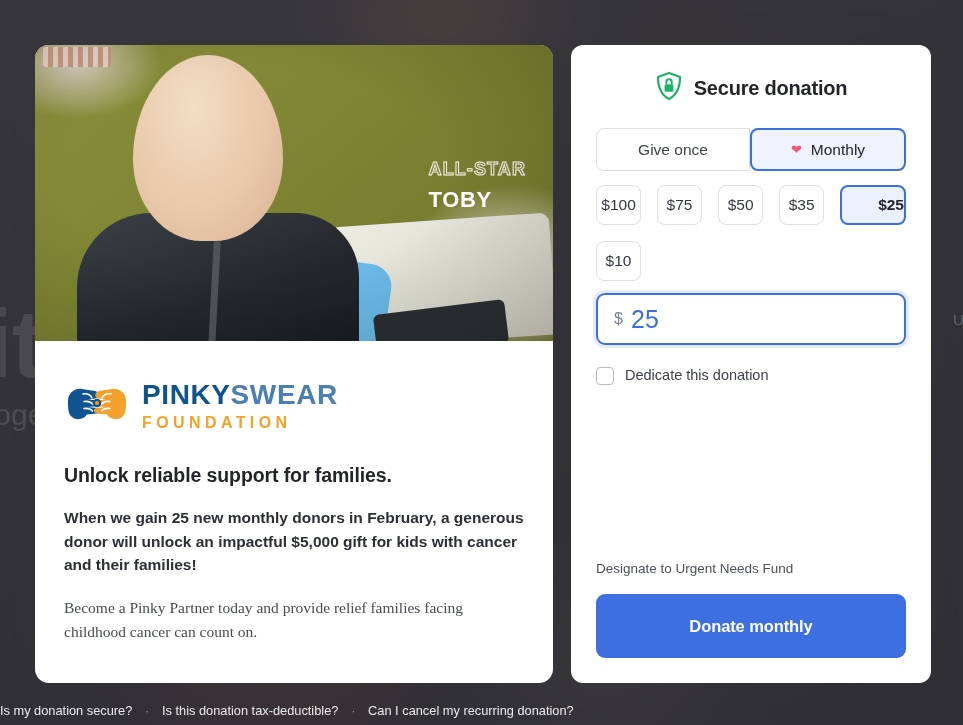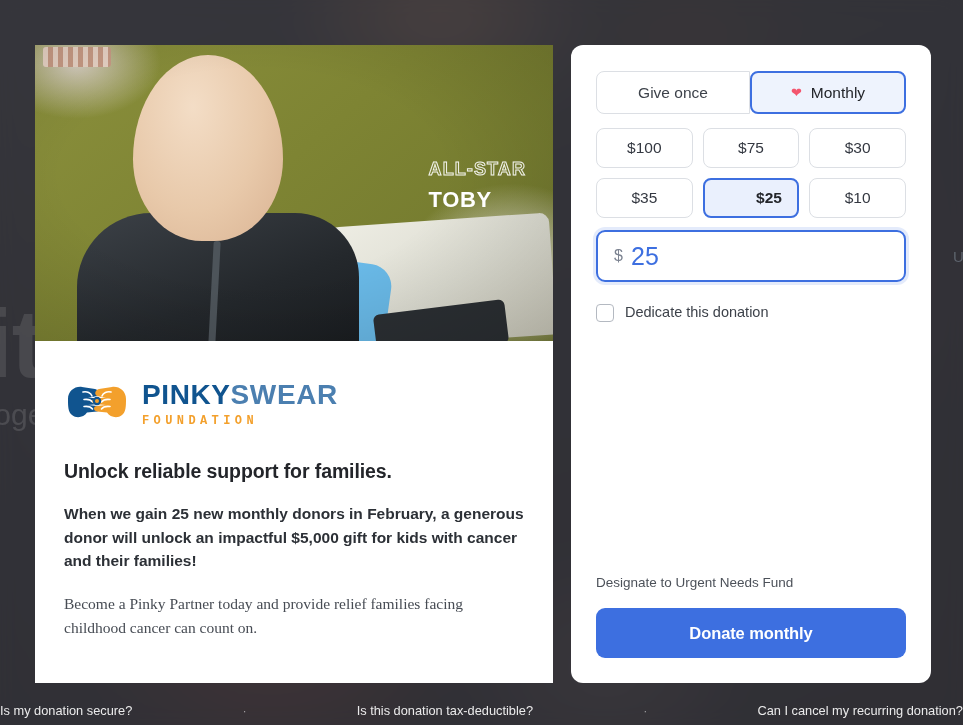--- a/index.html
+++ b/index.html
@@ -73,21 +73,21 @@
     left: 35px;
     display: flex;
     gap: 18px;
   }
 
   
   .story-card {
     width: 518px;
     height: 638px;
     background: #ffffff;
-    border-radius: 0;
+    border-radius: 14px;
     overflow: hidden;
     display: flex;
     flex-direction: column;
   }
 
   .hero {
     position: relative;
     width: 518px;
     height: 296px;
     overflow: hidden;
@@ -196,26 +196,25 @@
   .logo-mark { flex: 0 0 auto; }
   .logo-words { line-height: 1; }
   .logo-top {
     font-size: 28px;
     font-weight: 700;
     letter-spacing: 0.6px;
   }
   .logo-pinky { color: #10548f; }
   .logo-swear { color: #4b7fb0; }
   .logo-foundation {
-    font-size: 12px;
+    font-size: 16px;
     font-weight: 700;
     letter-spacing: 4.4px;
     color: #f3a02c;
     margin-top: 6px;
-    font-family: Liberation Mono, monospace;
   }
 
   .story-title {
     font-size: 19.5px;
     font-weight: 700;
     color: #23252a;
     margin-bottom: 19px;
     letter-spacing: -0.1px;
   }
   .story-lead {
@@ -284,22 +283,22 @@
     border-radius: 8px;
     font-weight: 400;
     color: #23252a;
     z-index: 2;
   }
   .heart { color: #f4556e; font-size: 13px; line-height: 1; }
 
   
   .amount-grid {
     display: grid;
-    grid-template-columns: repeat(3, 1fr);
-    gap: 10px;
+    grid-template-columns: repeat(5, 1fr);
+    gap: 16px;
     margin-bottom: 12px;
   }
   .amt {
     height: 40px;
     display: flex;
     align-items: center;
     justify-content: center;
     font-size: 15.5px;
     color: #343841;
     background: #fff;
@@ -380,41 +379,41 @@
     color: #3a3f47;
     text-decoration: underline;
     text-underline-offset: 3px;
     cursor: pointer;
     display: inline-block;
     margin-bottom: 27px;
   }
 
   .donate-btn {
     width: 100%;
-    height: 50px;
+    height: 64px;
     background: #3d6fe0;
     color: #ffffff;
     border: none;
     border-radius: 9px;
     font-size: 16.5px;
     font-weight: 700;
     font-family: "Liberation Sans", sans-serif;
     cursor: pointer;
     letter-spacing: -0.1px;
   }
 
   
   .footer {
     position: absolute;
     left: 0;
     right: 0;
     top: 703px;
     display: flex;
     align-items: center;
-    justify-content: space-between;
+    justify-content: flex-start;
     gap: 13px;
     font-size: 12.8px;
     color: rgba(255,255,255,0.88);
   }
   .footer a {
     color: rgba(255,255,255,0.9);
     text-decoration: none;
     cursor: pointer;
   }
   .footer .dot { color: rgba(255,255,255,0.55); font-size: 11px; }
@@ -477,35 +476,45 @@
         </div>
 
         <div class="story-title">Unlock reliable support for families.</div>
         <div class="story-lead">When we gain 25 new monthly donors in February, a generous donor will unlock an impactful $5,000 gift for kids with cancer and their families!</div>
         <div class="story-text">Become a Pinky Partner today and provide relief families facing childhood cancer can count on.</div>
       </div>
     </div>
 
     <div class="donate-card">
 
+      <div class="secure-row">
+        <span>
+          <svg width="28" height="30" viewBox="0 0 28 30" aria-hidden="true">
+            <path d="M14 2 L25 6 C25 16 22 24 14 28 C6 24 3 16 3 6 Z" fill="none" stroke="#16b364" stroke-width="2.1" stroke-linejoin="round"></path>
+            <rect x="9.6" y="13.2" width="8.8" height="7.6" rx="1.6" fill="#16b364"></rect>
+            <path d="M11.3 13.2 V10.9 a2.7 2.7 0 0 1 5.4 0 V13.2" fill="none" stroke="#16b364" stroke-width="1.9"></path>
+          </svg>
+        </span>
+        <span class="secure-title">Secure donation</span>
+      </div>
 
       <div class="segments">
         <div class="seg">
           <span>Give once</span>
         </div>
         <div class="seg active">
           <span class="heart">❤</span>
           <span>Monthly</span>
         </div>
       </div>
 
       <div class="amount-grid">
         <div class="amt">$100</div>
         <div class="amt">$75</div>
-        <div class="amt">$30</div>
+        <div class="amt">$50</div>
         <div class="amt">$35</div>
         <div class="amt selected">$25</div>
         <div class="amt">$10</div>
       </div>
 
       <div class="amount-field">
         <span class="currency-symbol">$</span>
         <input class="amount-value" type="text" value="25" style="">
         <span class="currency-select">
           <span>USD</span>

